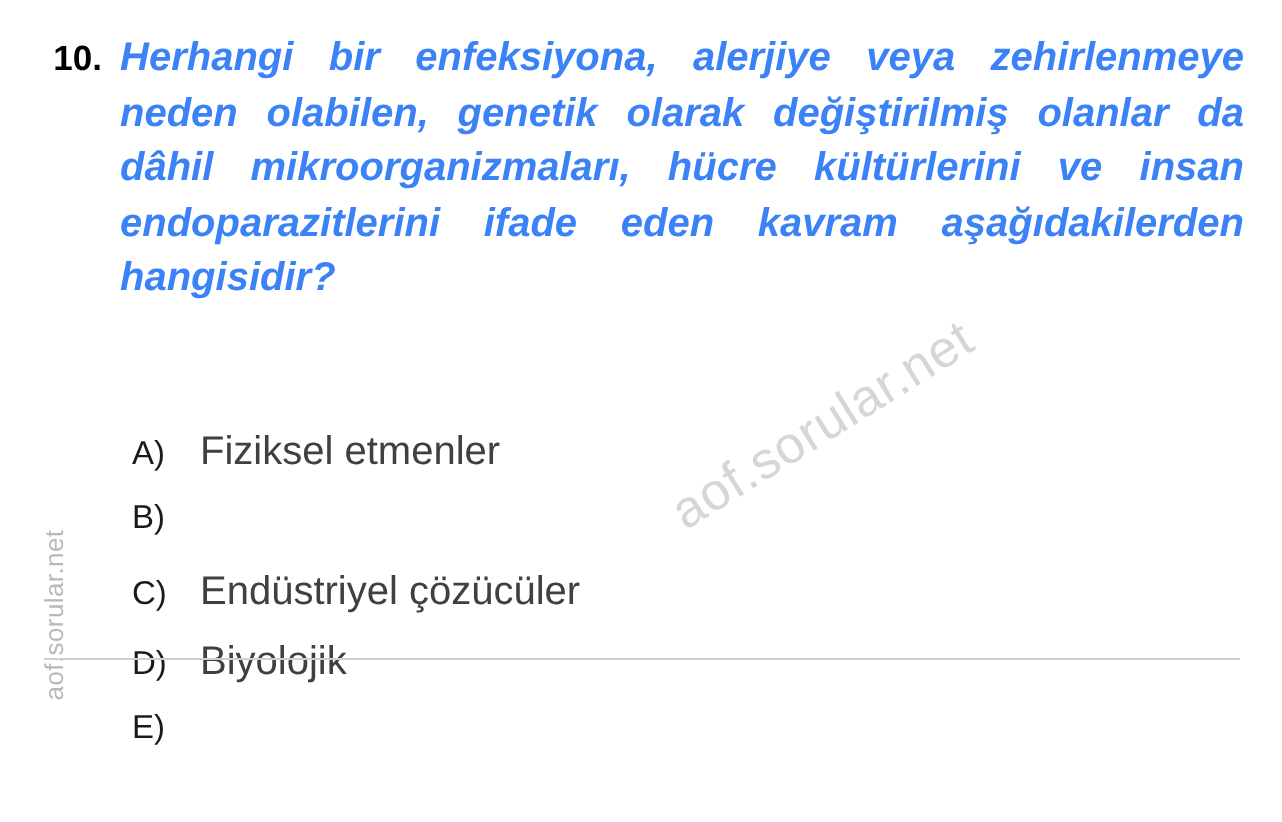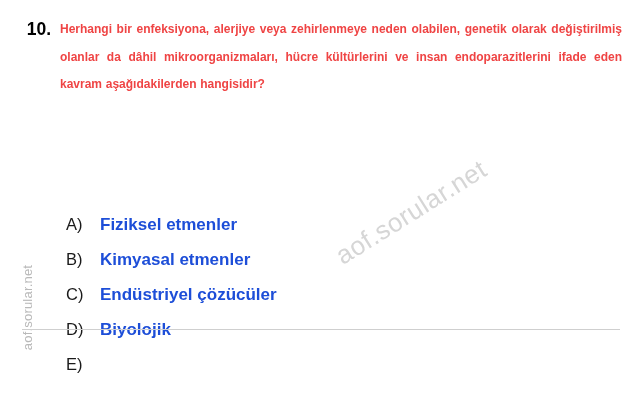--- a/index.html
+++ b/index.html
@@ -76,28 +76,29 @@
     font-size: 17.5px;
     font-weight: bold;
     color: #000000;
     text-align: right;
     padding-right: 9px;
     line-height: 27.5px;
     box-sizing: border-box;
   }
   .q-text {
     flex: 1 1 auto;
-    font-size: 12px;
+    font-size: 20px;
     font-weight: bold;
-    color: #ef4444;
+    color: #3b82f6;
     line-height: 27.5px;
     text-align: justify;
     text-justify: inter-word;
     text-align-last: left;
     word-spacing: 0.4px;
+    font-style: italic;
   }
 
   .options {
     position: absolute;
     left: 66px;
     top: 215px;
     width: 520px;
   }
   .option-row {
     display: flex;
@@ -105,23 +106,22 @@
     height: 35px;
   }
   .opt-letter {
     flex: 0 0 auto;
     width: 34px;
     font-size: 16.5px;
     color: #1a1a1a;
   }
   .opt-label {
     flex: 1 1 auto;
-    font-size: 17px;
-    color: #1d4ed8;
-    font-weight: bold;
+    font-size: 20px;
+    color: #404040;
   }
 
   .bottom-rule {
     position: absolute;
     left: 22px;
     bottom: 8px;
     width: 598px;
     height: 1px;
     background: #cfcfcf;
   }
@@ -140,21 +140,20 @@
     <div class="q-text">Herhangi bir enfeksiyona, alerjiye veya zehirlenmeye neden olabilen, genetik olarak değiştirilmiş olanlar da dâhil mikroorganizmaları, hücre kültürlerini ve insan endoparazitlerini ifade eden kavram aşağıdakilerden hangisidir?</div>
   </div>
 
   <div class="options">
     <div class="option-row">
       <div class="opt-letter">A)</div>
       <div class="opt-label">Fiziksel etmenler</div>
     </div>
     <div class="option-row">
       <div class="opt-letter">B)</div>
-      <div class="opt-label">Kimyasal etmenler</div>
     </div>
     <div class="option-row">
       <div class="opt-letter">C)</div>
       <div class="opt-label">Endüstriyel çözücüler</div>
     </div>
     <div class="option-row">
       <div class="opt-letter">D)</div>
       <div class="opt-label">Biyolojik</div>
     </div>
     <div class="option-row">

